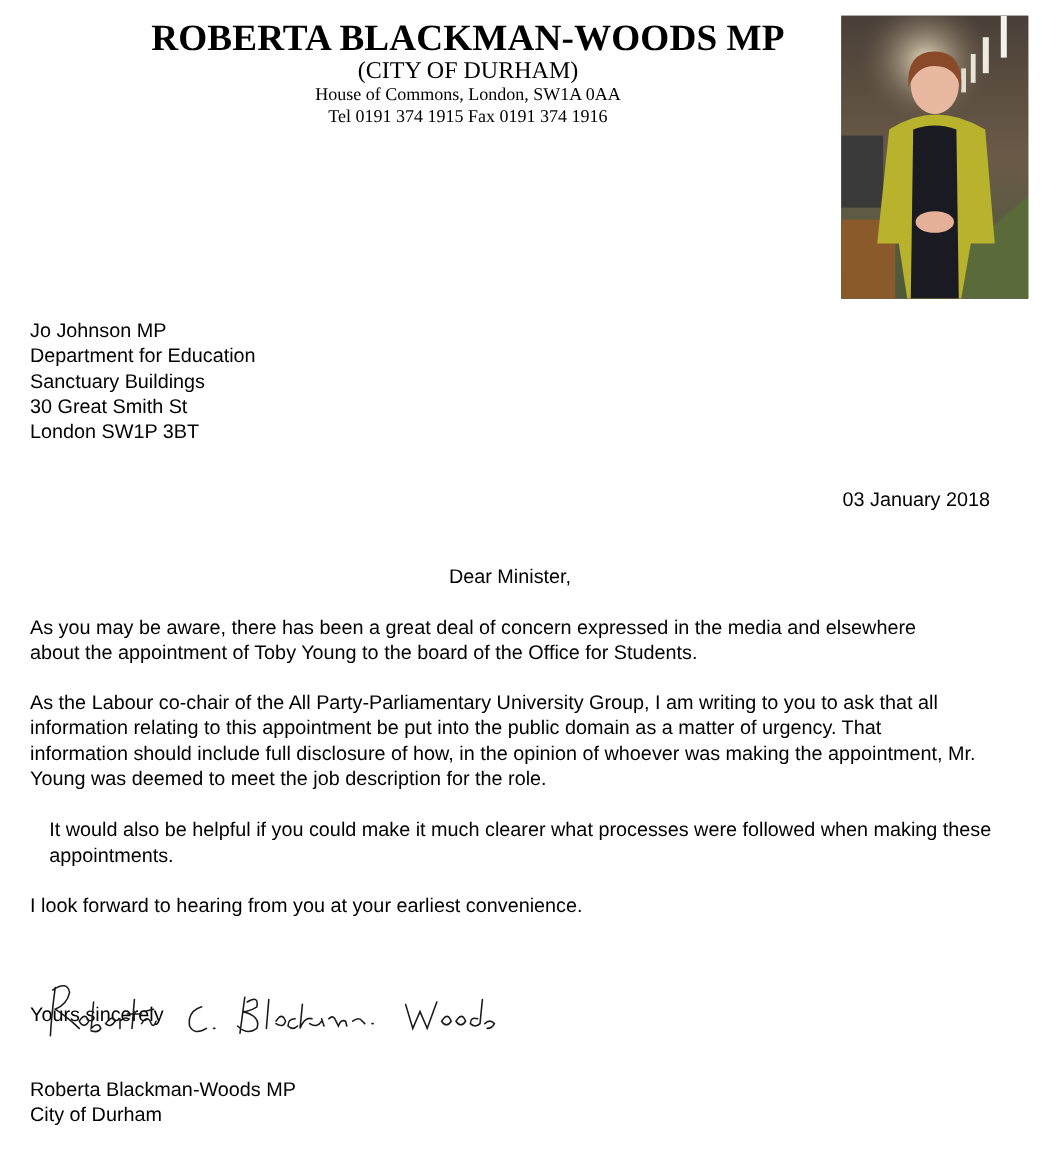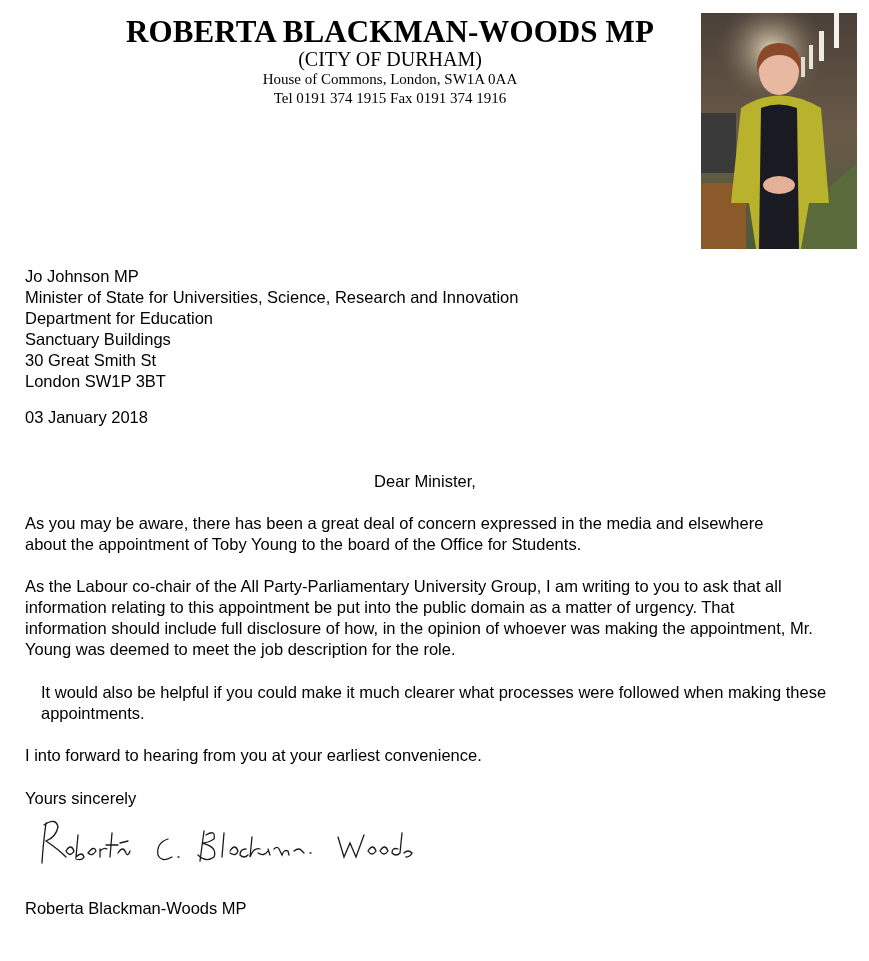--- a/index.html
+++ b/index.html
@@ -50,46 +50,46 @@
     <path d="M40,95 Q78,70 120,95 L128,190 L108,190 L100,236 L55,236 L48,190 L30,190 Z" fill="#b9b22c"></path>
     <path d="M60,95 Q78,88 96,95 L98,236 L58,236 Z" fill="#1a1a22"></path>
     <ellipse cx="78" cy="58" rx="20" ry="24" fill="#e8b8a0"></ellipse>
     <path d="M56,60 Q54,30 78,30 Q102,30 100,62 Q96,42 78,42 Q62,42 56,60 Z" fill="#8a4a2a"></path>
     <ellipse cx="78" cy="172" rx="16" ry="9" fill="#e4b098"></ellipse>
   </svg>
 </div>
 
 <div class="block" style="top:222px;margin-top:44px;">
   <div>Jo Johnson MP</div>
-  <div>Minister of State for Universities, Science, Research and Innovation</div>
   <div>Department for Education</div>
   <div>Sanctuary Buildings</div>
   <div>30 Great Smith St</div>
   <div>London SW1P 3BT</div>
 </div>
 
-<div class="block" style="top:407px;">03 January 2018</div>
+<div class="block" style="top:407px;text-align:right;">03 January 2018</div>
 
 <div class="block" style="top:471px;text-align:center;">Dear Minister,</div>
 
 <div class="block" style="top:513px; width:760px;">As you may be aware, there has been a great deal of concern expressed in the media and elsewhere about the appointment of Toby Young to the board of the Office for Students.</div>
 
 <div class="block" style="top:576px; width:790px;">As the Labour co-chair of the All Party-Parliamentary University Group, I am writing to you to ask that all information relating to this appointment be put into the public domain as a matter of urgency. That information should include full disclosure of how, in the opinion of whoever was making the appointment, Mr. Young was deemed to meet the job description for the role.</div>
 
 <div class="block" style="top:682px; width:790px;margin-left:16px;">It would also be helpful if you could make it much clearer what processes were followed when making these appointments.</div>
 
-<div class="block" style="top:745px;">I into forward to hearing from you at your earliest convenience.</div>
+<div class="block" style="top:745px;">I look forward to hearing from you at your earliest convenience.</div>
 
-<div class="block" style="top:788px;">Yours sincerely</div>
+<div class="block" style="top:836px;">Yours sincerely</div>
 
 <div class="sig">
   <svg width="380" height="55" viewBox="0 0 380 55" xmlns="http://www.w3.org/2000/svg" fill="none" stroke="#1a1a1a" stroke-width="1.3" stroke-linecap="round">
     <path d="M8,8 Q5,30 4,48 M6,10 Q18,2 20,12 Q18,22 8,26 Q20,34 28,42"></path>
     <path d="M28,36 q5,-8 8,0 q-4,7 -8,0 M40,20 L38,42 q6,-6 8,0 q-2,4 -8,2 M50,38 q6,-8 8,-2 q-4,6 -8,2 M62,34 L62,42 M62,36 q4,-4 7,-2 M74,18 L72,42 M68,30 L80,30 M80,38 q5,-8 8,0 q2,4 4,-2 M82,28 L90,26"></path>
     <path d="M130,24 Q118,28 120,40 Q124,48 134,42 M140,42 l1,0"></path>
     <path d="M168,20 Q178,14 176,24 Q170,28 164,28 Q180,32 176,42 Q168,48 160,40 M166,16 L162,46 M186,18 L184,42 M192,36 q5,-8 8,0 q-2,6 -8,2 M208,34 q-6,0 -6,6 q4,4 8,0 M214,22 L212,42 q4,-10 10,-8 M220,38 q6,4 10,-2 M230,34 L232,40 M236,34 q4,-4 6,2 L244,40 q2,-6 6,-4 l1,4 M256,36 q5,-4 8,0 L266,38 M272,38 l1,0"></path>
     <path d="M300,22 L306,42 L312,28 L318,42 L326,20 M330,36 q5,-8 8,0 q-4,6 -8,0 M342,36 q5,-8 8,0 q-4,6 -8,0 M360,34 q-6,-2 -6,4 q4,4 8,0 L364,18 M366,38 q4,-4 8,0 q-2,4 -6,4"></path>
   </svg>
 </div>
 
 <div class="block" style="top:898px;">
   <div>Roberta Blackman-Woods MP</div>
+  <div>City of Durham</div>
 </div>
 
 </body></html>

